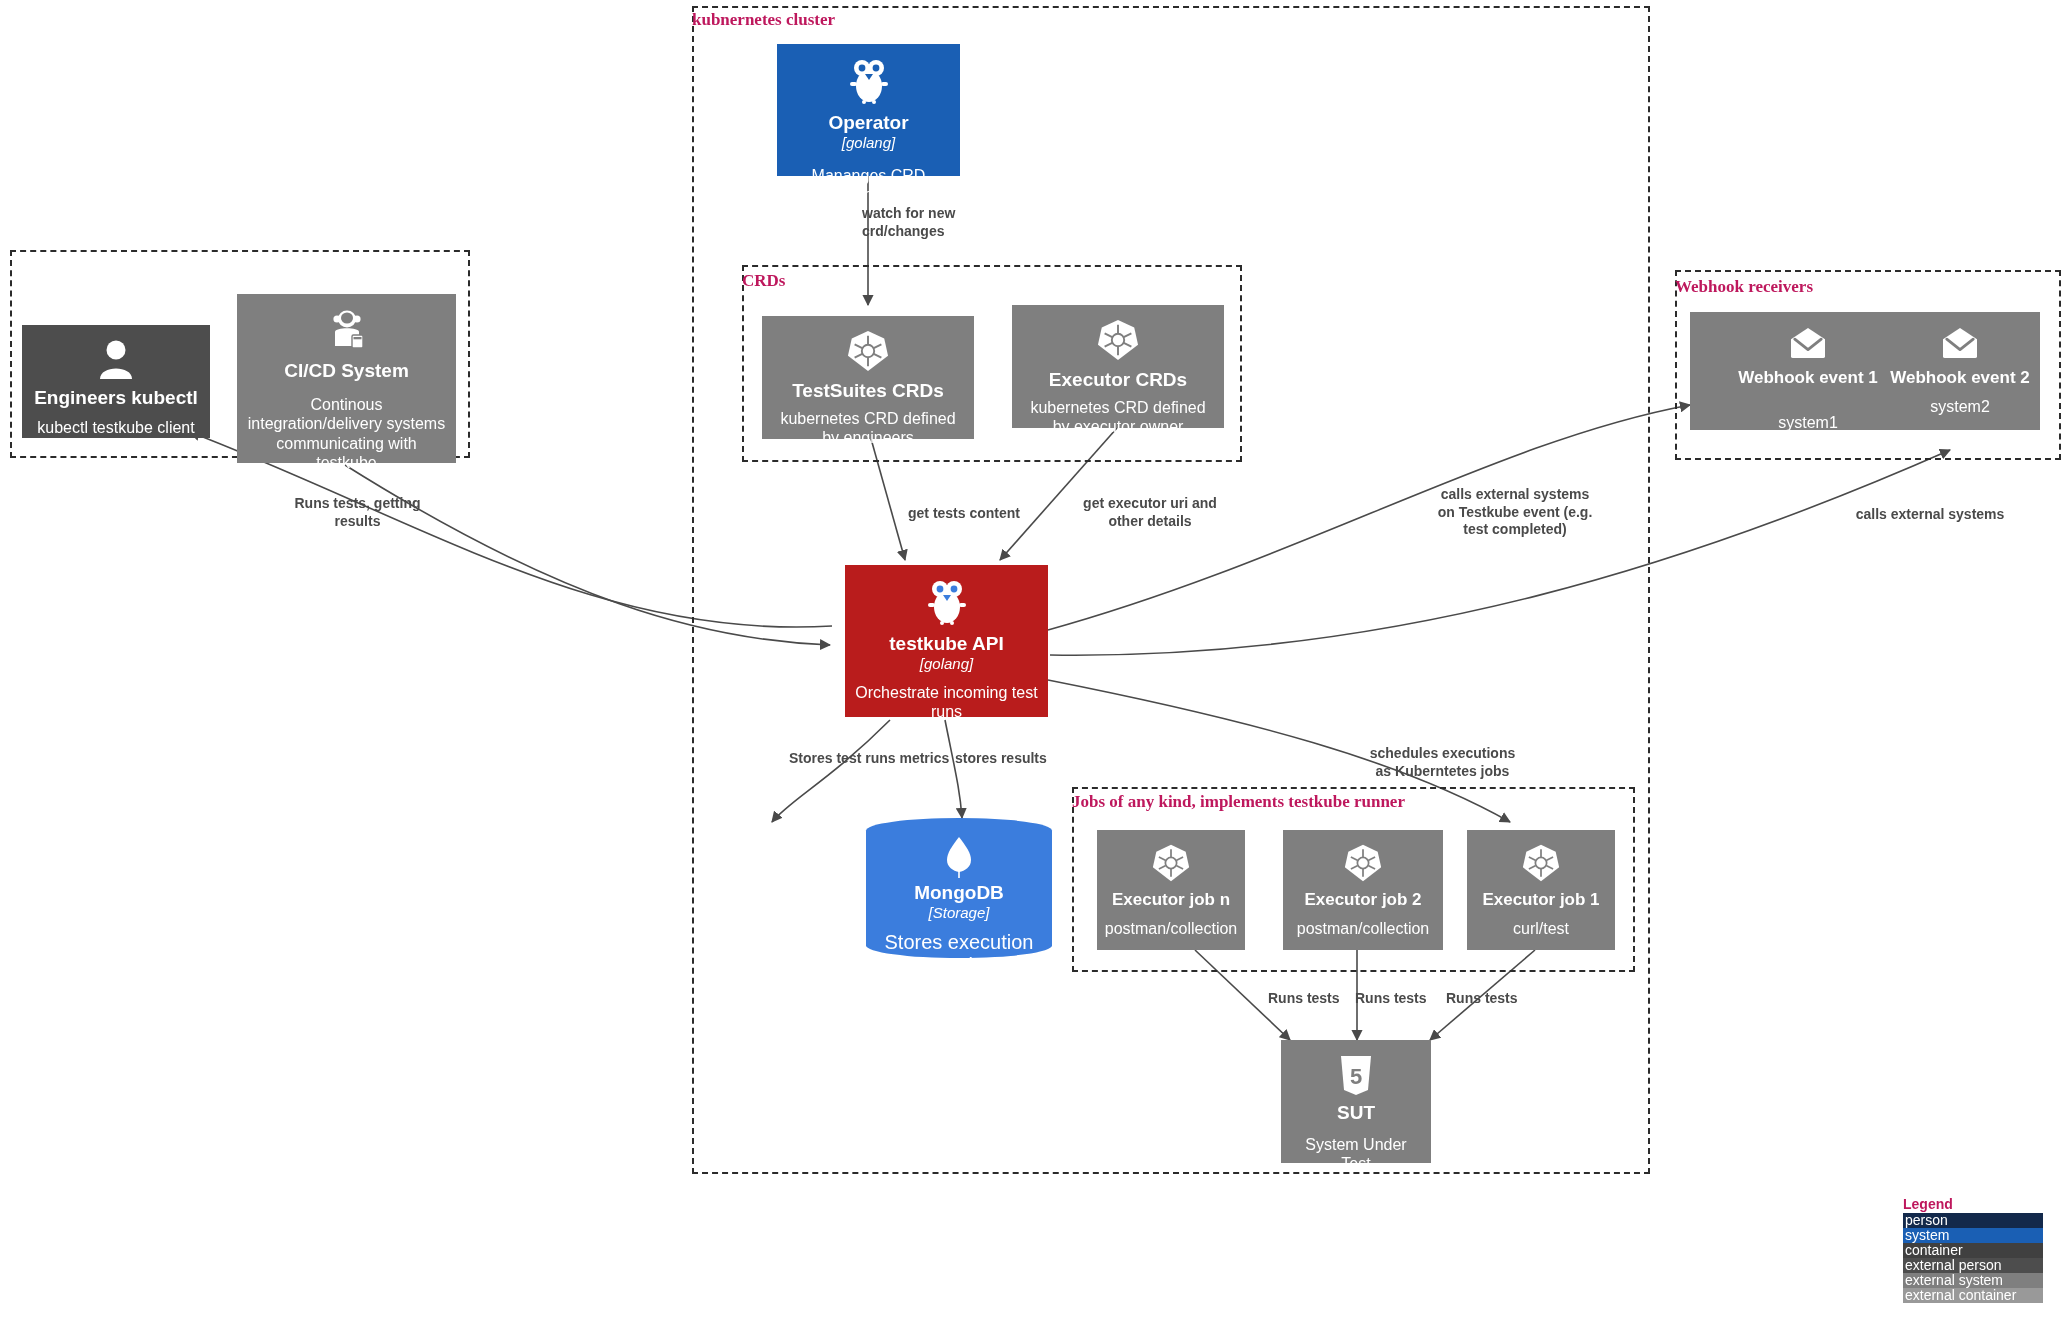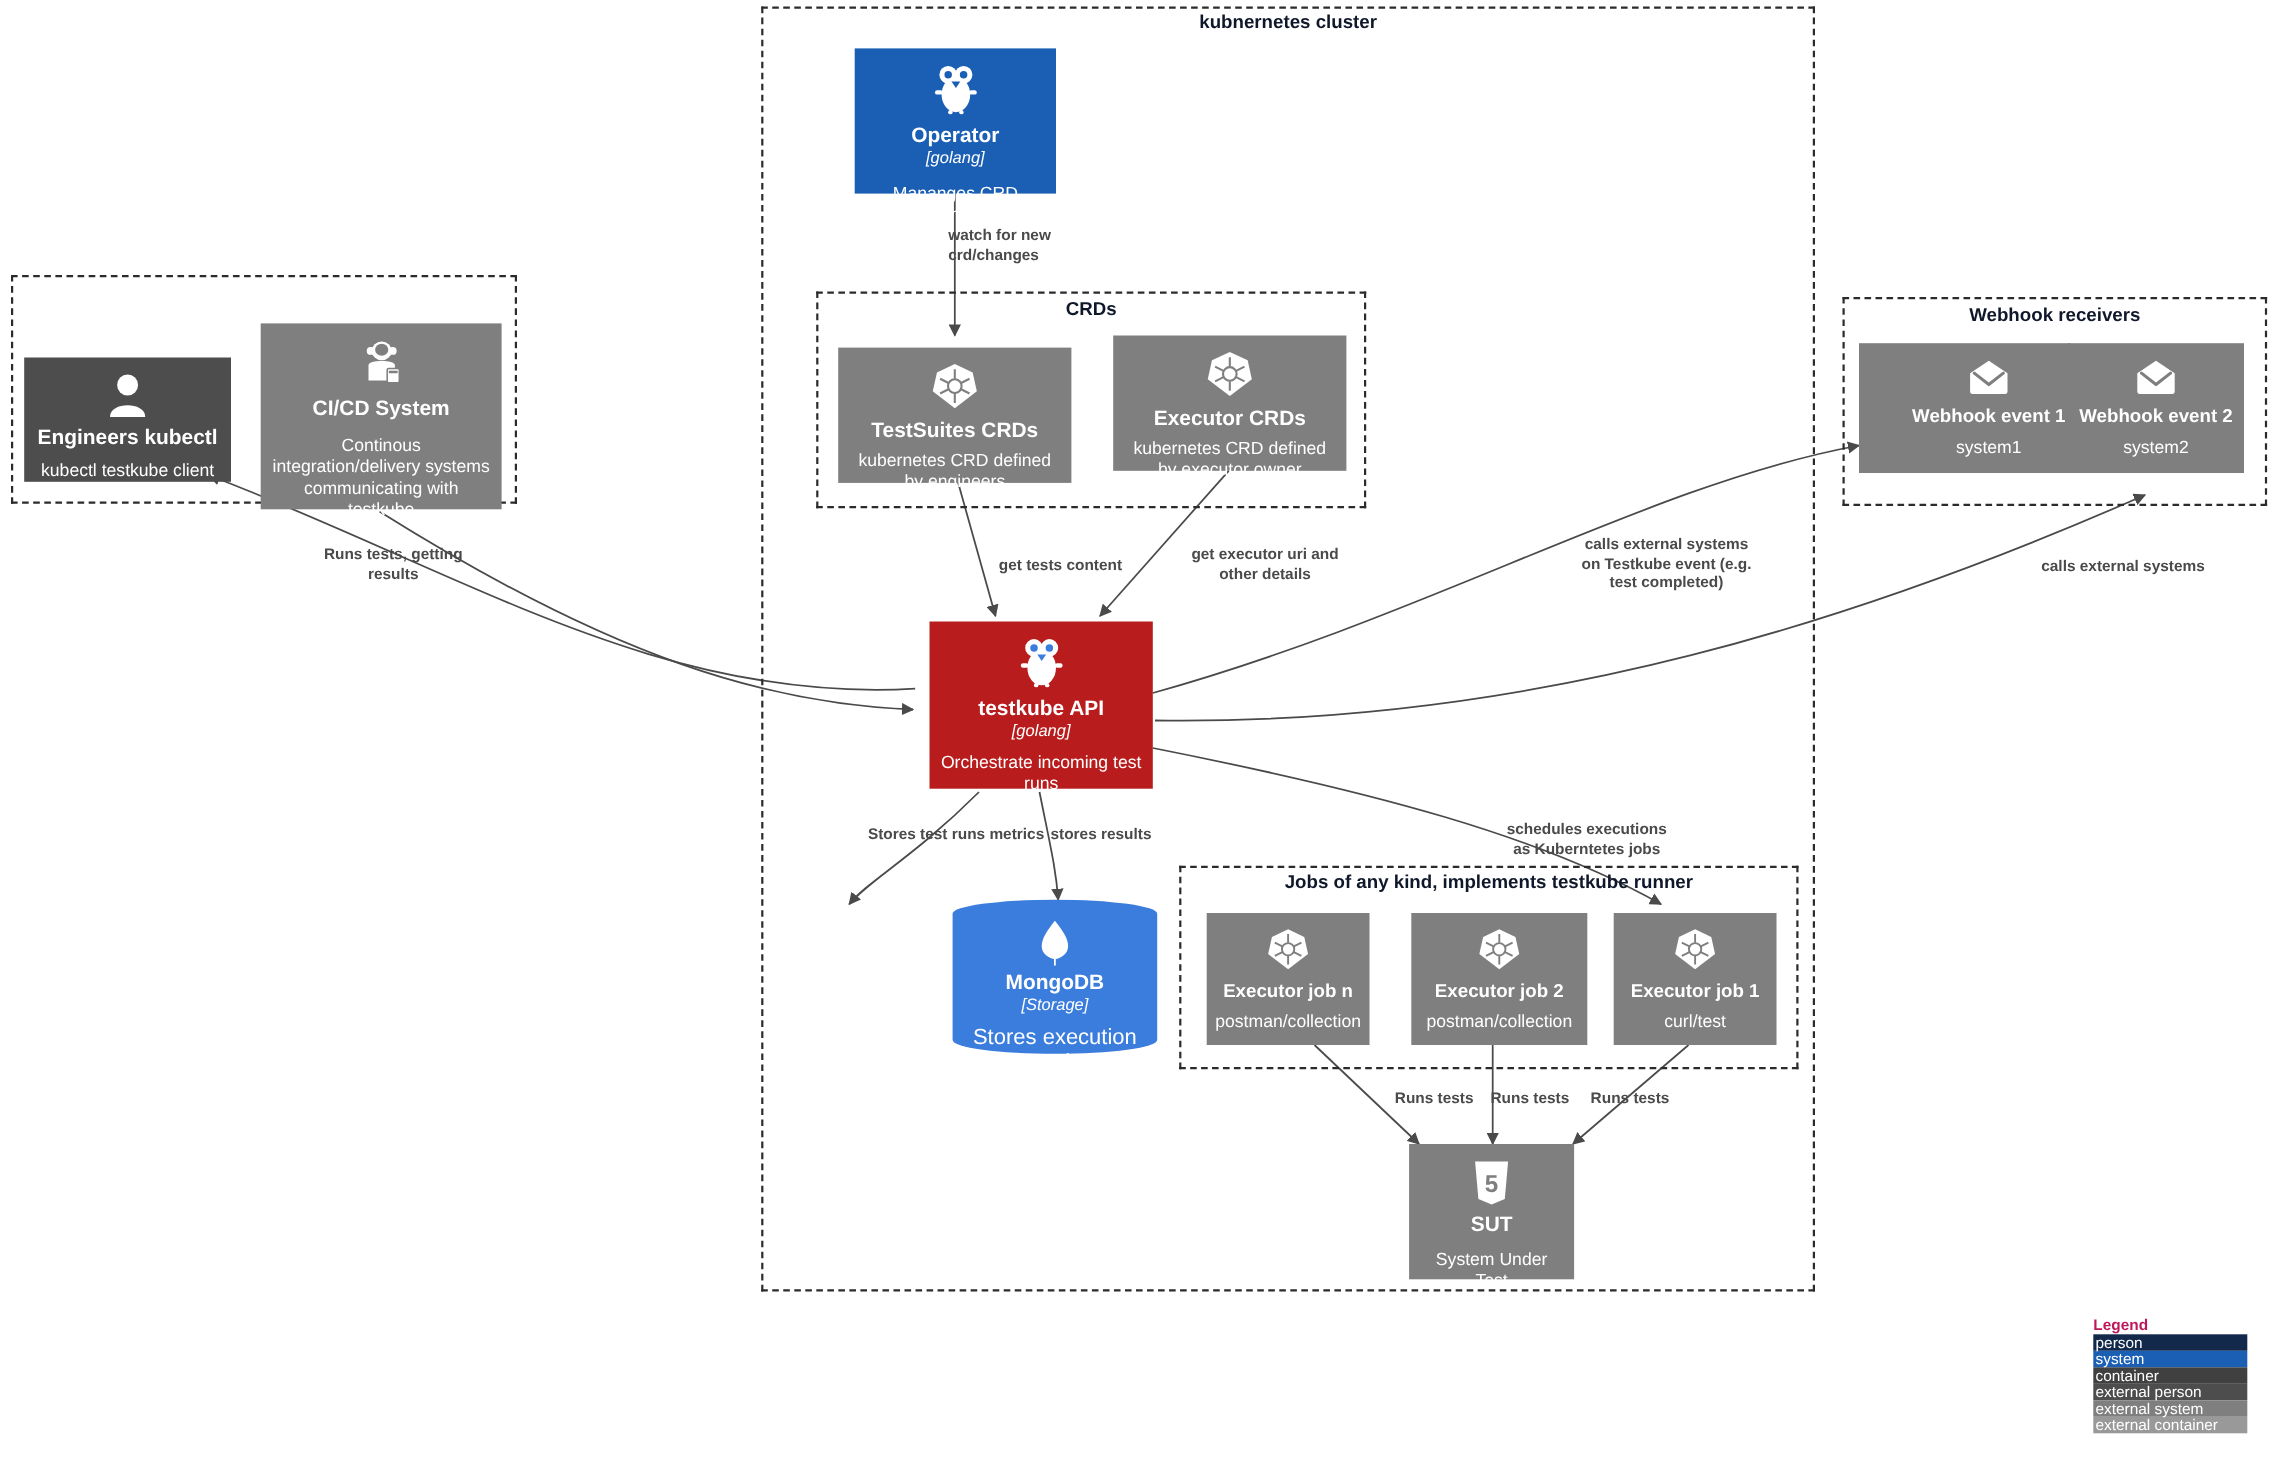--- a/index.html
+++ b/index.html
@@ -10,22 +10,23 @@
   }
   #canvas{position:absolute;left:0;top:0;width:2065px;height:1331px;}
   svg.edges{position:absolute;left:0;top:0;width:2065px;height:1331px;pointer-events:none;}
 
   
   .group{
     position:absolute;border:2px dashed #2b2b2b;box-sizing:border-box;
     background:transparent;
   }
   .group-title{
-    position:absolute;font-weight:bold;color:#0f172a;text-align:center;
+    position:absolute;font-weight:bold;color:#be185d;
     white-space:nowrap;
+    font-family:Liberation Serif, serif;
   }
 
   
   .node{
     position:absolute;box-sizing:border-box;display:flex;flex-direction:column;
     align-items:center;justify-content:flex-start;color:#ffffff;text-align:center;
     padding-top:10px;
   }
   .node .icon{display:block;margin:4px auto 2px auto;}
   .node .n-title{font-weight:bold;font-size:19px;line-height:1.12;margin-top:2px;}
@@ -219,21 +220,21 @@
   </div>
 
   <div class="node c-ext-system" style="left:1690px;top:312px;width:192px;height:118px;padding-left:44px;">
     <span class="icon">
       <svg width="42" height="34" viewBox="0 0 44 36" aria-hidden="true">
         <path d="M4 14 L22 2 L40 14 L40 32 Q40 34 38 34 L6 34 Q4 34 4 32 Z" fill="#fff"></path>
         <path d="M8 14 L22 25 L36 14" fill="none" stroke="#7f7f7f" stroke-width="3" stroke-linecap="round" stroke-linejoin="round"></path>
       </svg>
     </span>
     <span class="n-title" style="font-size:17px;">Webhook event 1</span>
-    <span class="n-desc" style="margin-top:10px;">system1</span>
+    <span class="n-desc" style="margin-top:26px;">system1</span>
   </div>
 
   <div class="node c-ext-system" style="left:1880px;top:312px;width:160px;height:118px;">
     <span class="icon">
       <svg width="42" height="34" viewBox="0 0 44 36" aria-hidden="true">
         <path d="M4 14 L22 2 L40 14 L40 32 Q40 34 38 34 L6 34 Q4 34 4 32 Z" fill="#fff"></path>
         <path d="M8 14 L22 25 L36 14" fill="none" stroke="#7f7f7f" stroke-width="3" stroke-linecap="round" stroke-linejoin="round"></path>
       </svg>
     </span>
     <span class="n-title" style="font-size:17px;">Webhook event 2</span>

